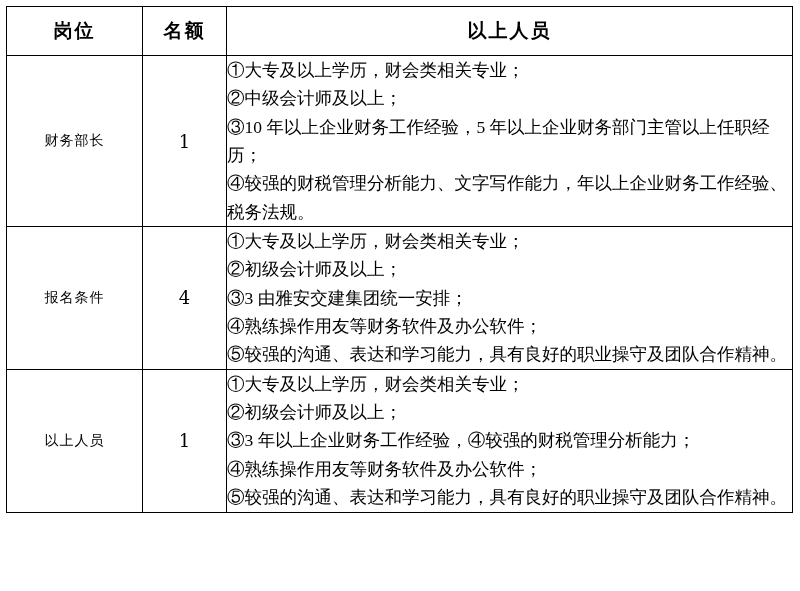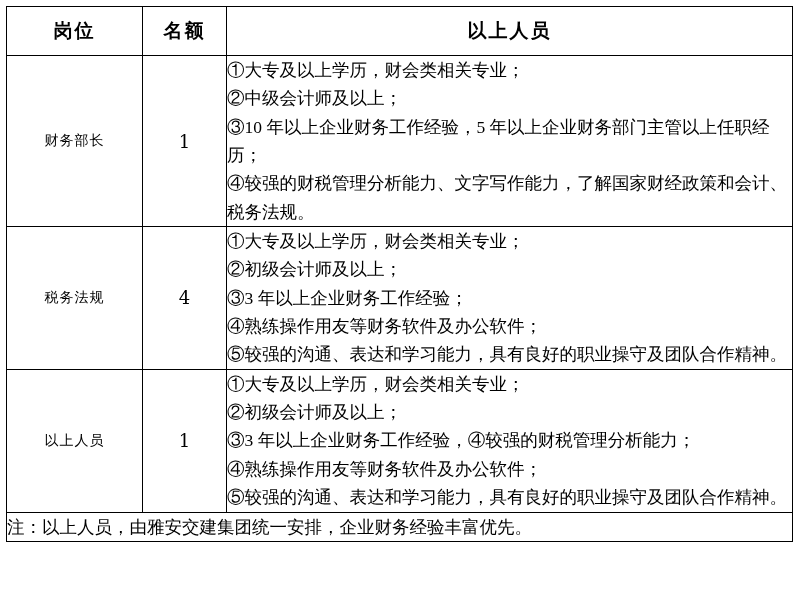--- a/index.html
+++ b/index.html
@@ -87,43 +87,40 @@
       </tr>
     </thead>
     <tbody>
       <tr>
         <td class="cell-center">财务部长</td>
         <td class="cell-num">1</td>
         <td class="req-cell">
           <div class="line">①大专及以上学历，财会类相关专业；</div>
           <div class="line">②中级会计师及以上；</div>
           <div class="line">③10 年以上企业财务工作经验，5 年以上企业财务部门主管以上任职经历；</div>
-          <div class="line">④较强的财税管理分析能力、文字写作能力，了解国家财经政策和会计、税务法规。</div>
+          <div class="line">④较强的财税管理分析能力、文字写作能力，年以上企业财务工作经验、税务法规。</div>
         </td>
       </tr>
       <tr>
-        <td class="cell-center">税务法规</td>
+        <td class="cell-center">报名条件</td>
         <td class="cell-num">4</td>
         <td class="req-cell">
           <div class="line">①大专及以上学历，财会类相关专业；</div>
           <div class="line">②初级会计师及以上；</div>
-          <div class="line">③3 年以上企业财务工作经验；</div>
+          <div class="line">③3 由雅安交建集团统一安排；</div>
           <div class="line">④熟练操作用友等财务软件及办公软件；</div>
           <div class="line">⑤较强的沟通、表达和学习能力，具有良好的职业操守及团队合作精神。</div>
         </td>
       </tr>
       <tr>
         <td class="cell-center">以上人员</td>
         <td class="cell-num">1</td>
         <td class="req-cell">
           <div class="line">①大专及以上学历，财会类相关专业；</div>
           <div class="line">②初级会计师及以上；</div>
           <div class="line">③3 年以上企业财务工作经验，④较强的财税管理分析能力；</div>
           <div class="line">④熟练操作用友等财务软件及办公软件；</div>
           <div class="line">⑤较强的沟通、表达和学习能力，具有良好的职业操守及团队合作精神。</div>
         </td>
       </tr>
-      <tr class="note-row">
-        <td colspan="3">注：以上人员，由雅安交建集团统一安排，企业财务经验丰富优先。</td>
-      </tr>
     </tbody>
   </table>
 </div>
 
 </body></html>

